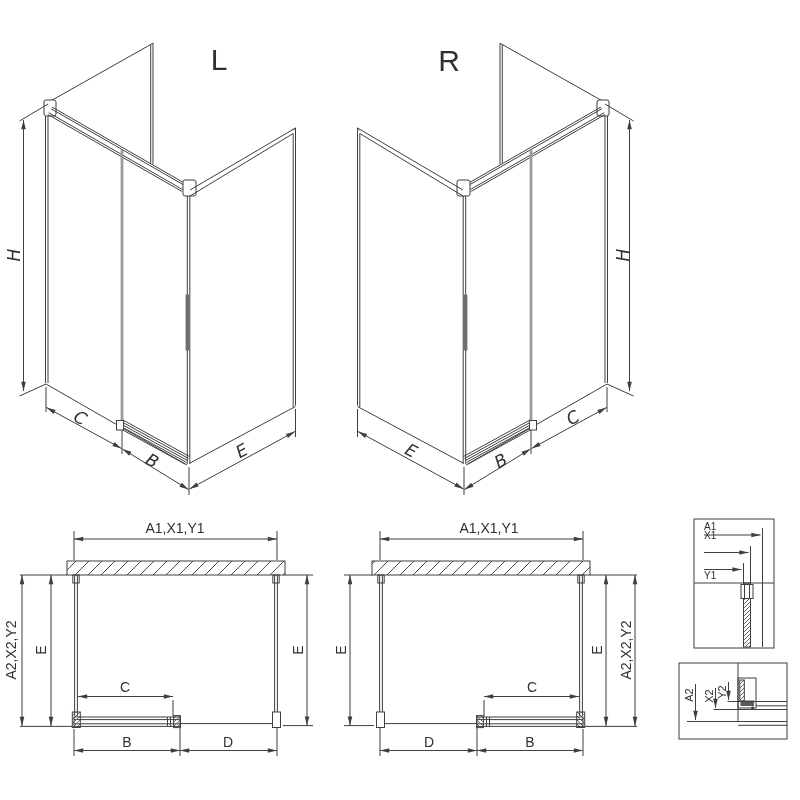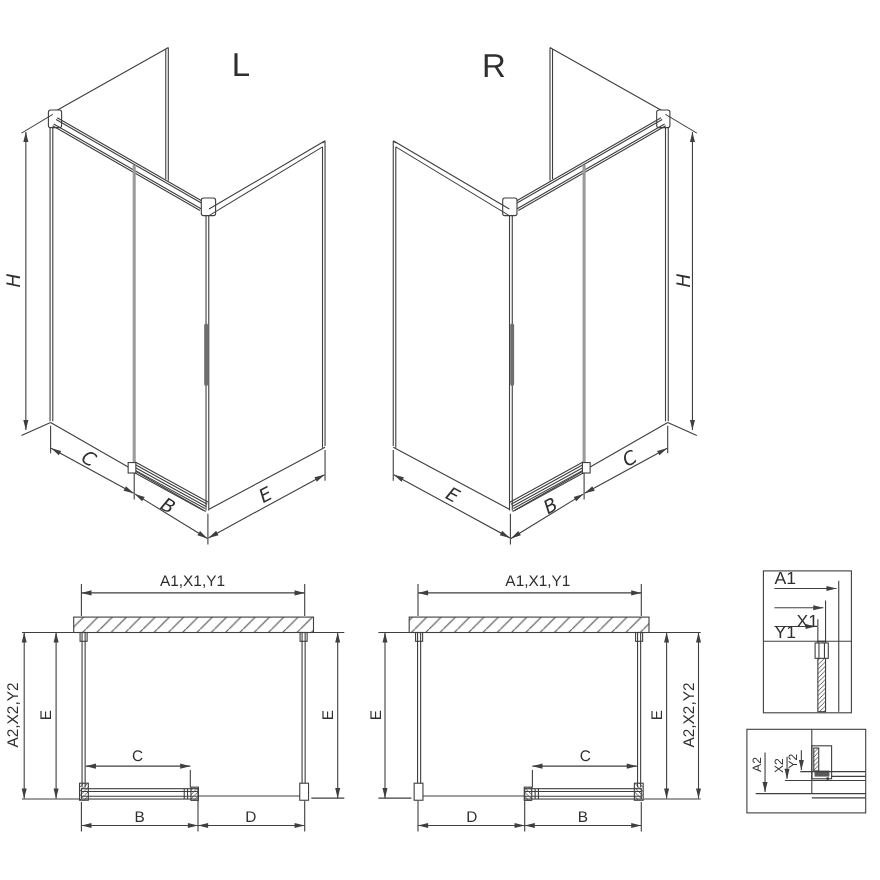--- a/index.html
+++ b/index.html
@@ -4,21 +4,21 @@
 <style>
   html,body{margin:0;padding:0;background:#fff;}
   #canvas{position:relative;width:800px;height:800px;background:#fff;overflow:hidden;
           font-family:"Liberation Sans",sans-serif;}
   #linework{position:absolute;left:0;top:0;}
   .lbl{position:absolute;color:#2f2f2f;white-space:nowrap;line-height:1;
        transform:translate(-50%,-50%);}
   .t30{font-size:30px;}
   .t17i{font-size:17px;font-style:italic;font-family:"DejaVu Sans",sans-serif;}
   .t14{font-size:14px;}
-  .t12{font-size:16px;}
+  .t12{font-size:10px;}
   .t11{font-size:11px;}
   .r90{transform:translate(-50%,-50%) rotate(-90deg);}
   .rp29{transform:translate(-50%,-50%) rotate(29deg);}
   .rn29{transform:translate(-50%,-50%) rotate(-29deg);}
   .rp28{transform:translate(-50%,-50%) rotate(28deg);}
   .rn28{transform:translate(-50%,-50%) rotate(-28deg);}
   .la{transform:translate(0,-50%);}  
 </style>
 </head>
 <body>
@@ -174,20 +174,20 @@
 
 <div class="lbl t14" style="left:489px;top:528px;">A1,X1,Y1</div>
 <div class="lbl t14 r90" style="left:341px;top:650px;">E</div>
 <div class="lbl t14 r90" style="left:597px;top:650px;">E</div>
 <div class="lbl t14 r90" style="left:626px;top:650px;">A2,X2,Y2</div>
 <div class="lbl t14" style="left:532px;top:687px;">C</div>
 <div class="lbl t14" style="left:429px;top:742px;">D</div>
 <div class="lbl t14" style="left:530px;top:742px;">B</div>
 
 <div class="lbl t12 la" style="left:704px;top:527px;">A1</div>
-<div class="lbl t12 la" style="left:704px;top:566px;margin-left:20px;">X1</div>
+<div class="lbl t12 la" style="left:704px;top:536px;">X1</div>
 <div class="lbl t12 la" style="left:704px;top:576px;">Y1</div>
 
 <div class="lbl t11 r90" style="left:689px;top:695px;">A2</div>
 <div class="lbl t11 r90" style="left:709px;top:696px;">X2</div>
 <div class="lbl t11 r90" style="left:722px;top:692px;">Y2</div>
 
 </div>
 
 </body></html>

